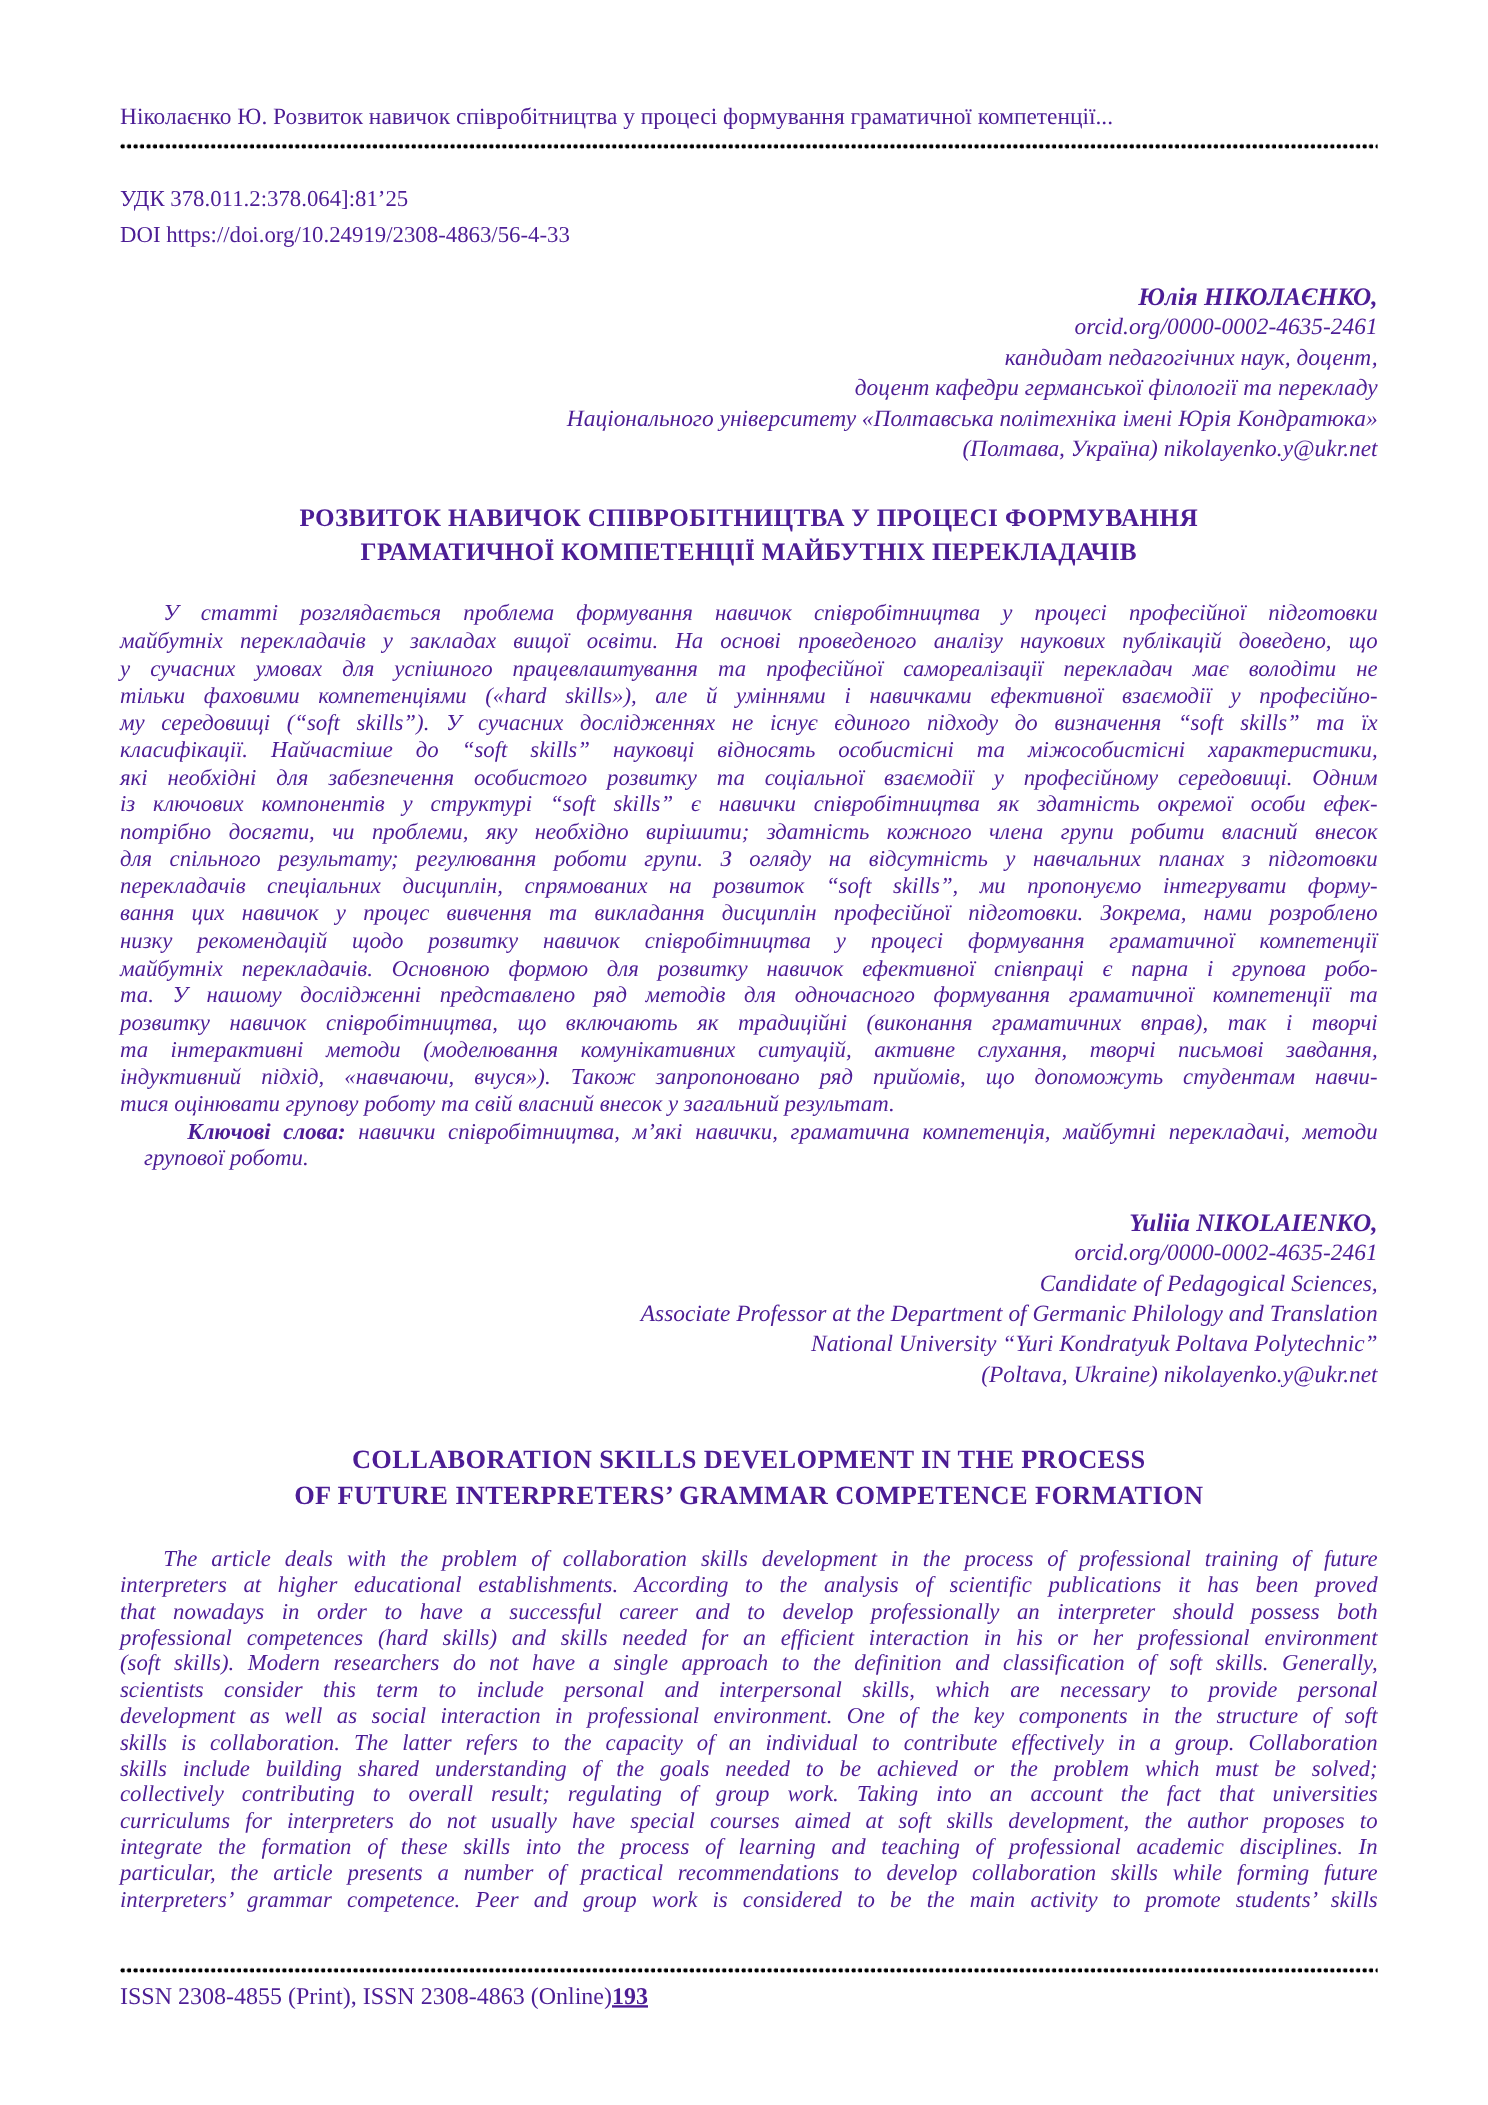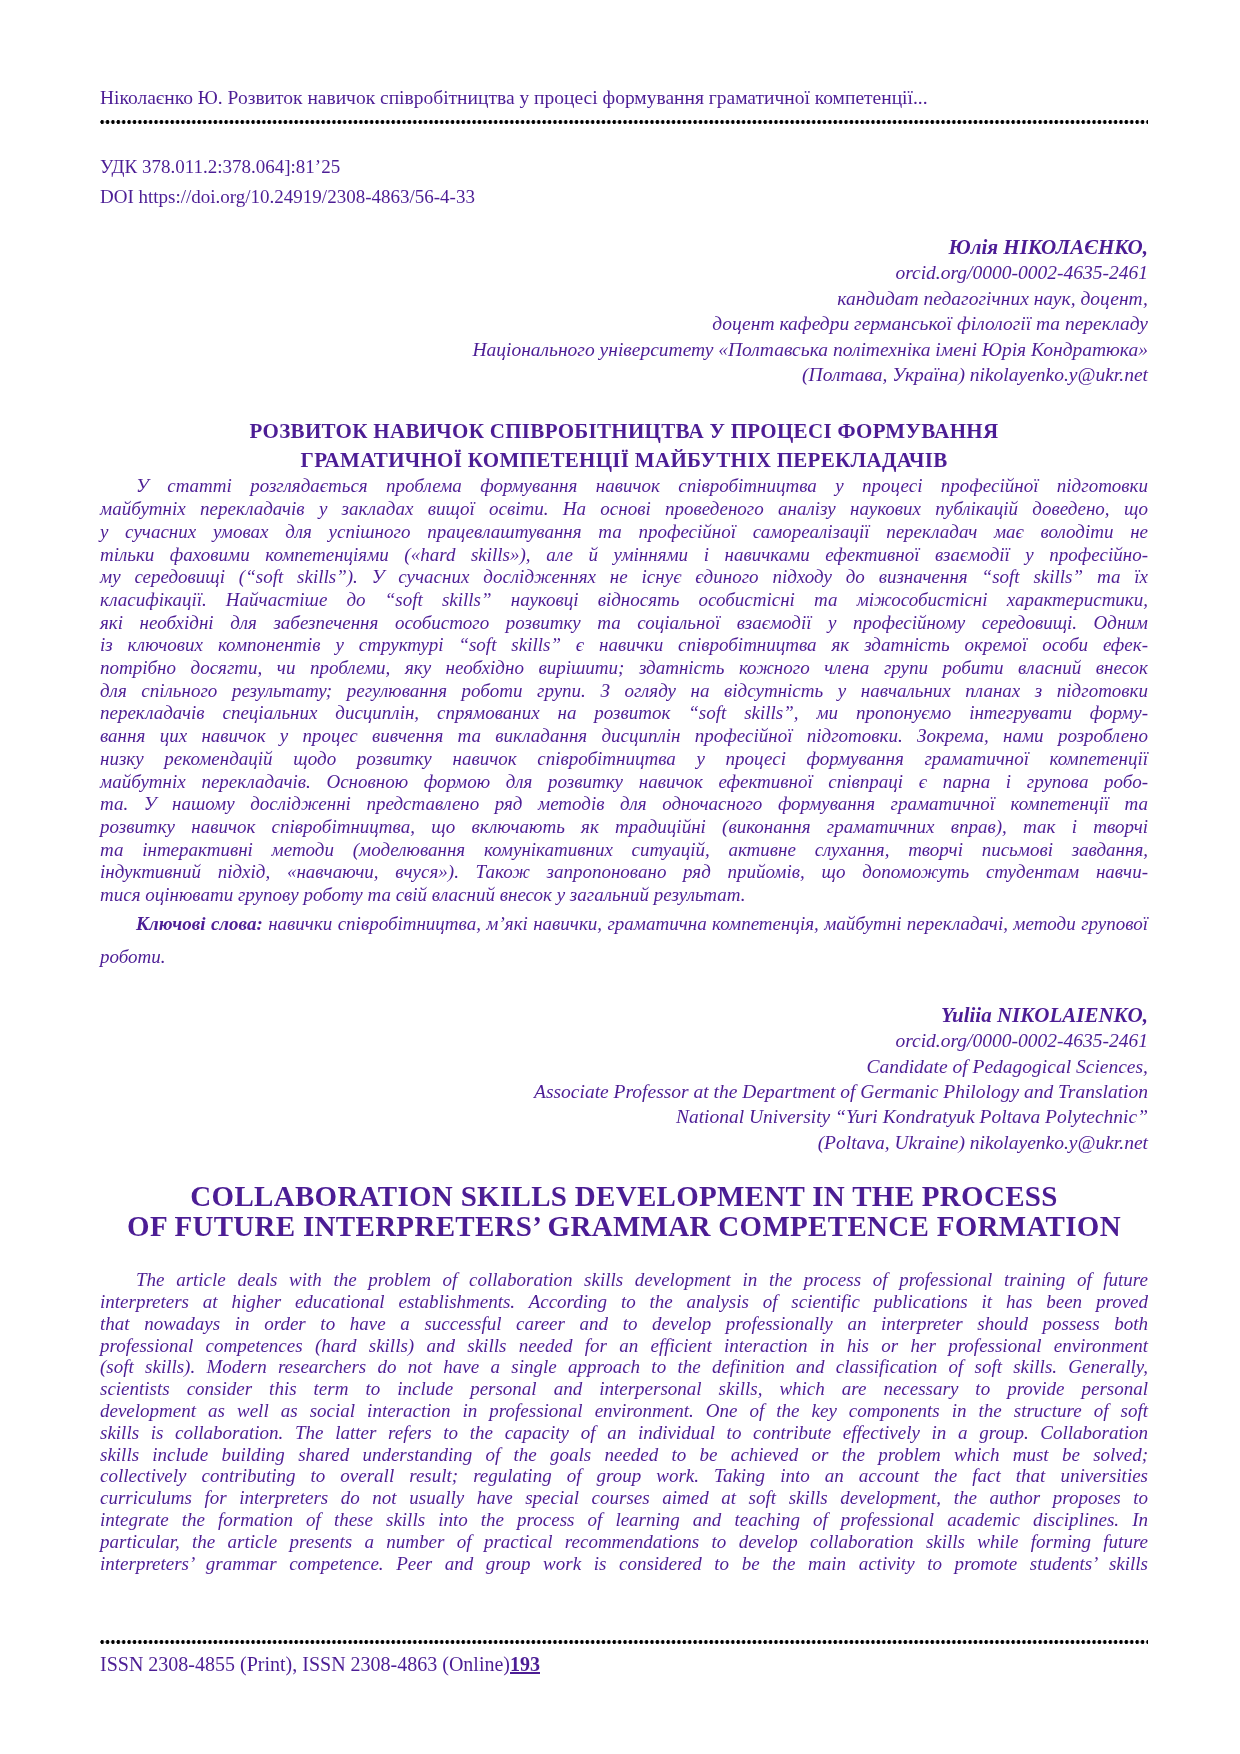--- a/index.html
+++ b/index.html
@@ -21,28 +21,28 @@
     background-image: radial-gradient(circle at 2.2px 3px, #000 1.7px, transparent 2px);
     background-size: 5.4px 6px;
     background-repeat: repeat-x;
   }
   .udc { margin-top: 27px; font-weight: 400; font-size: 19px; line-height: 30px; }
   .author { margin-top: 23px; font-style: italic; font-size: 19.5px; line-height: 25.4px; }
   .author .line { text-align: right; }
   .author .line.first { font-weight: 700; font-size: 21px; }
   .h-title { margin-top: 30px; font-weight: 700; font-size: 21px; line-height: 29px; letter-spacing: 0.3px; }
   .h-title .line { text-align: center; }
-  .abstract { font-style: italic; font-size: 19px; line-height: 22.7px; }
+  .abstract { margin-top: 26px; font-style: italic; font-size: 19px; line-height: 22.7px; }
   .abstract .line { text-align: justify; text-align-last: justify; }
   .abstract.endleft .line.last { text-align-last: left; }
   .abstract .line.first { text-indent: 36px; }
-  .kw { font-style: italic; font-size: 19px; line-height: 33px; text-align: justify; text-indent: 36px; }
+  .kw { font-style: italic; font-size: 19px; line-height: 22px; text-align: justify; text-indent: 36px; margin-left: 20px; }
   .kw .kw-label { font-weight: 700; }
   .author.en { margin-top: 30px; }
-  .h-title.en { margin-top: 26px; line-height: 30px; font-size: 29px; }
+  .h-title.en { margin-top: 42px; line-height: 30px; font-size: 22px; }
   .abstract.en { margin-top: 28px; line-height: 21.8px; }
   .footer { position: absolute; left: 100px; right: 92px; top: 1630px; }
   .footer-row { display: flex; align-items: baseline; margin-top: 7px; font-size: 20px; line-height: 24px; }
   .pagenum { font-weight: 700; text-decoration: underline; }
 </style>
 </head>
 <body>
 
 <div class="page">
 

